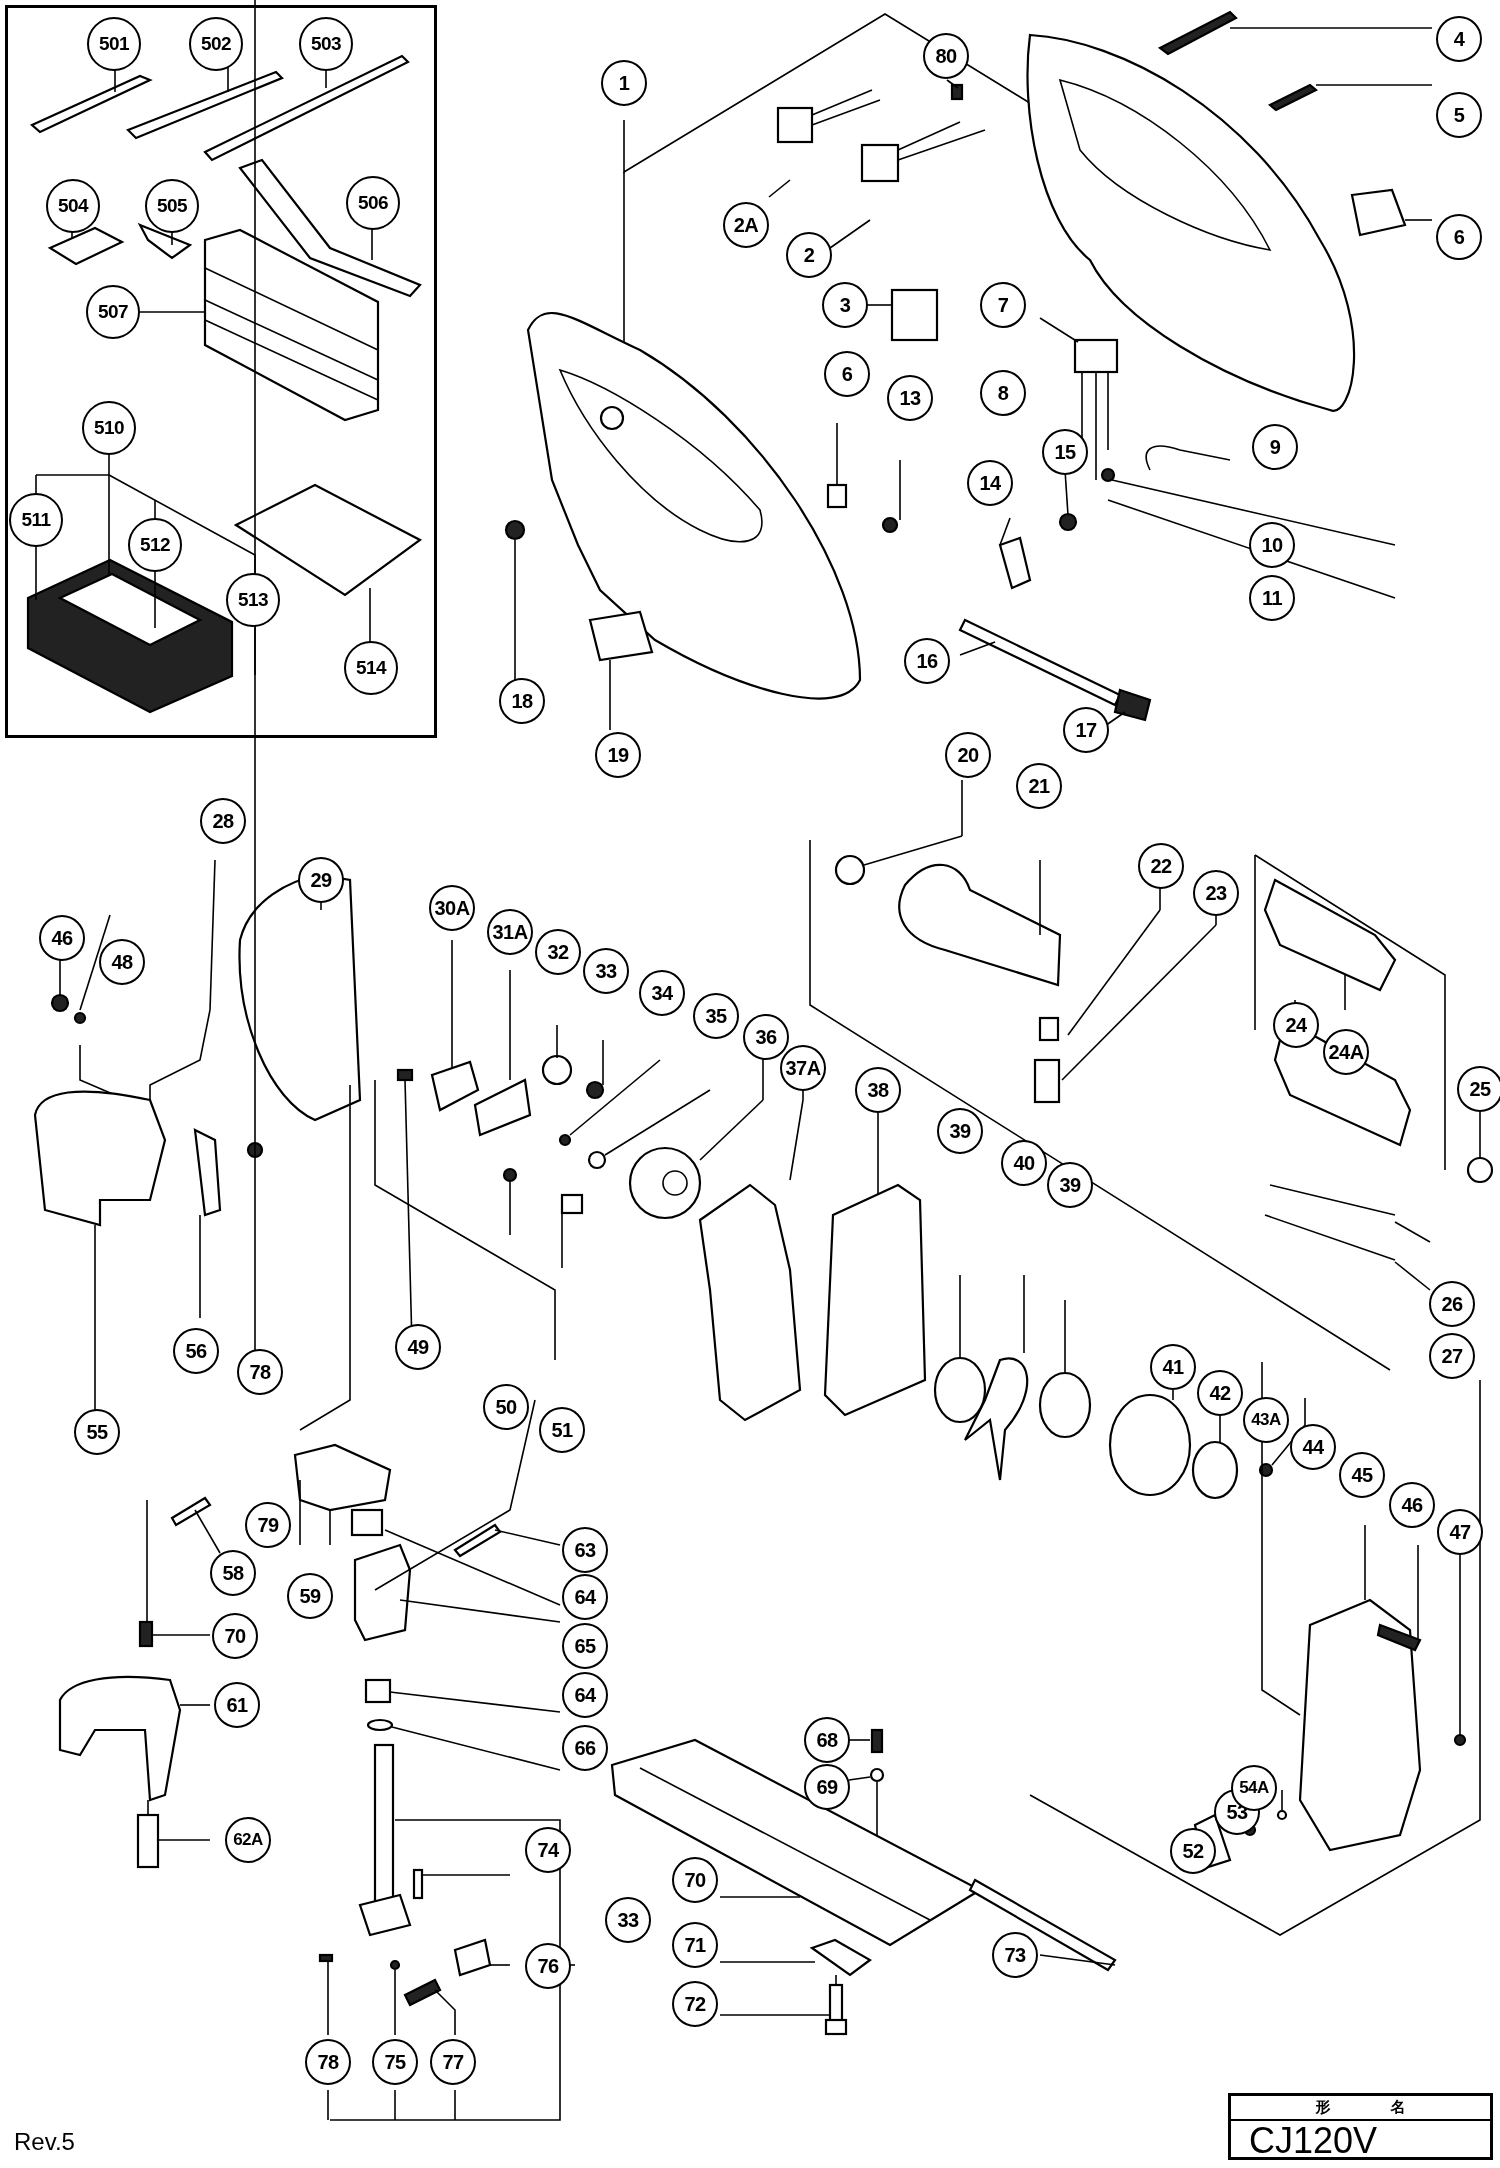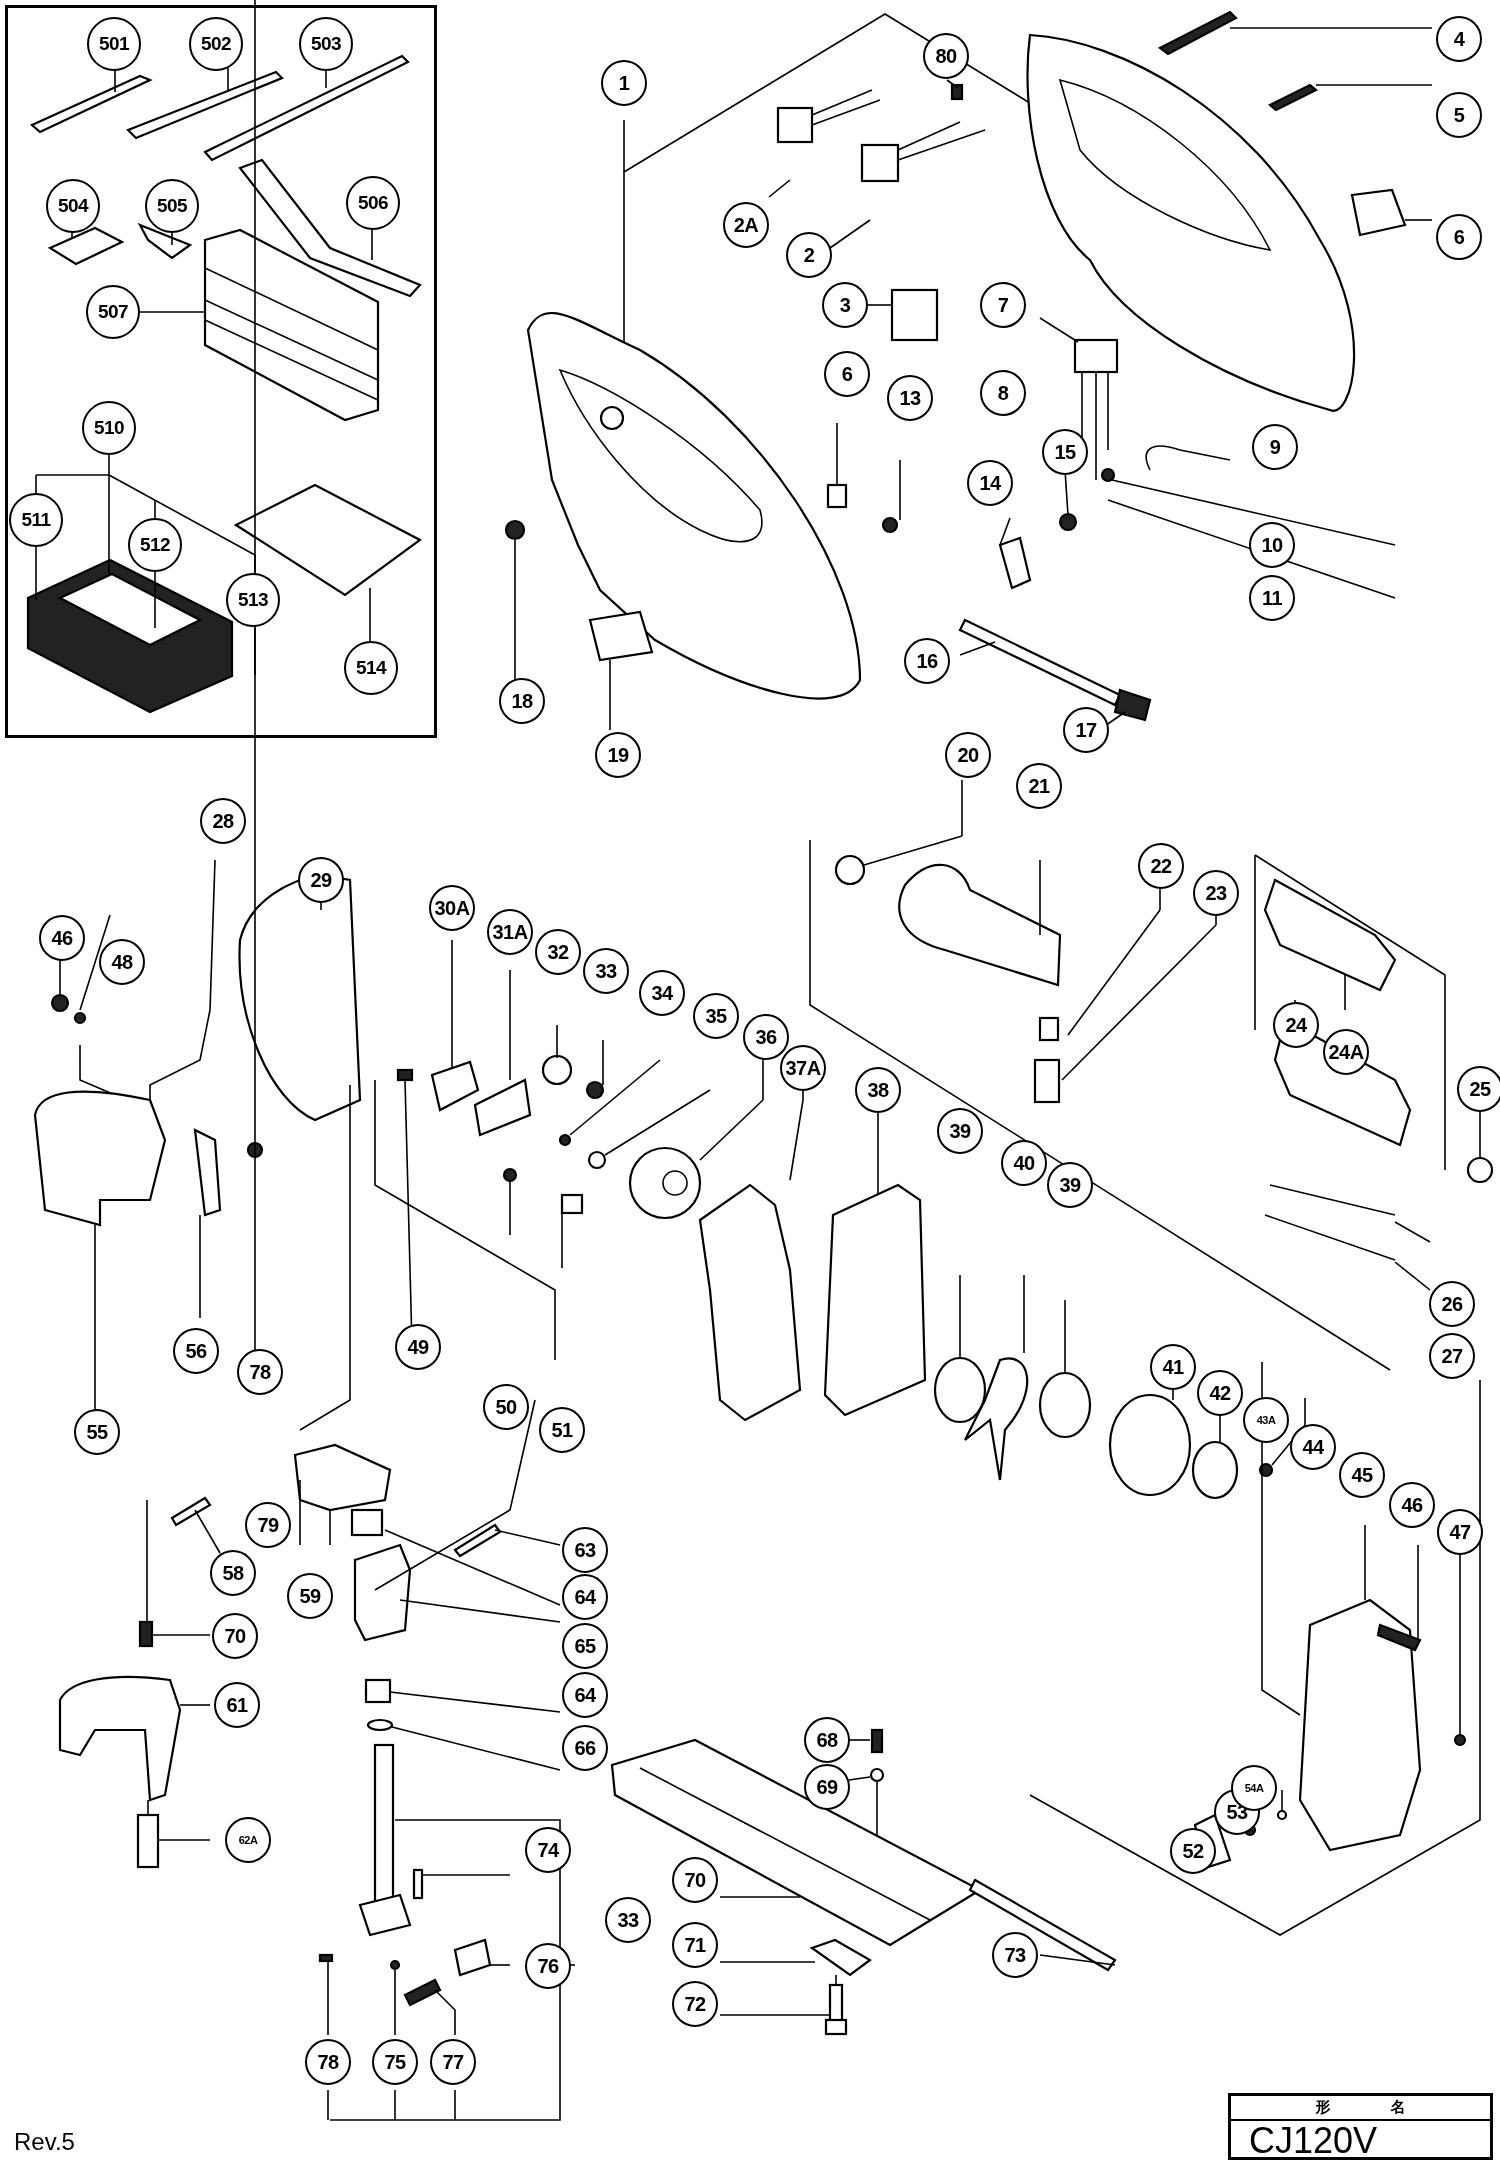--- a/index.html
+++ b/index.html
@@ -1,20 +1,20 @@
 <!DOCTYPE html>
 <html><head>
 <meta charset="utf-8">
 <style>
   html,body{margin:0;padding:0;background:#fff;}
   body{width:1500px;height:2168px;position:relative;overflow:hidden;font-family:"Liberation Sans",sans-serif;color:#000;}
   #art{position:absolute;left:0;top:0;width:1500px;height:2168px;}
   .lbl{position:absolute;width:46px;height:46px;margin-left:-23px;margin-top:-23px;border:2px solid #000;border-radius:50%;background:#fff;box-sizing:border-box;display:flex;align-items:center;justify-content:center;font-weight:bold;font-size:20px;letter-spacing:-0.5px;font-family:"Liberation Sans",sans-serif;}
   .lbl.w{width:54px;height:54px;margin-left:-27px;margin-top:-27px;font-size:19px;}
-  .lbl.s{font-size:11px;}
+  .lbl.s{font-size:17px;}
   .inset{position:absolute;left:5px;top:5px;width:432px;height:733px;border:3px solid #000;box-sizing:border-box;}
   .rev{position:absolute;left:14px;top:2128px;font-size:24px;}
   .model-box{position:absolute;left:1228px;top:2093px;width:265px;height:67px;border:3px solid #000;box-sizing:border-box;}
   .model-head{height:23px;border-bottom:2px solid #000;display:flex;justify-content:center;gap:60px;font-size:15px;font-weight:bold;align-items:center;}
   .model-name{font-size:36px;padding-left:18px;line-height:40px;}
   svg .ln{stroke:#000;stroke-width:1.6;fill:none;}
   svg .pt{stroke:#000;stroke-width:2.2;fill:#fff;}
   svg .dk{stroke:#000;stroke-width:2.2;fill:#222;}
 </style>
 </head>

